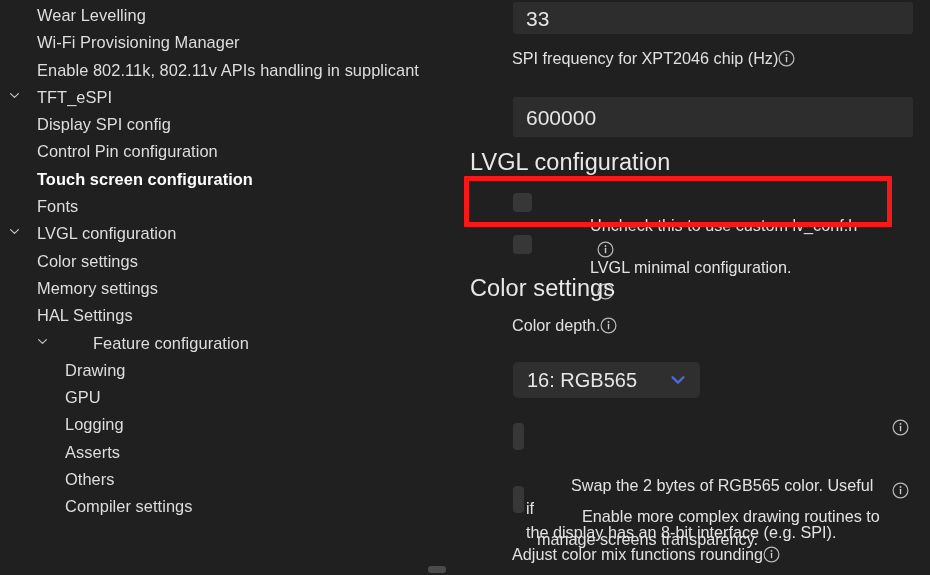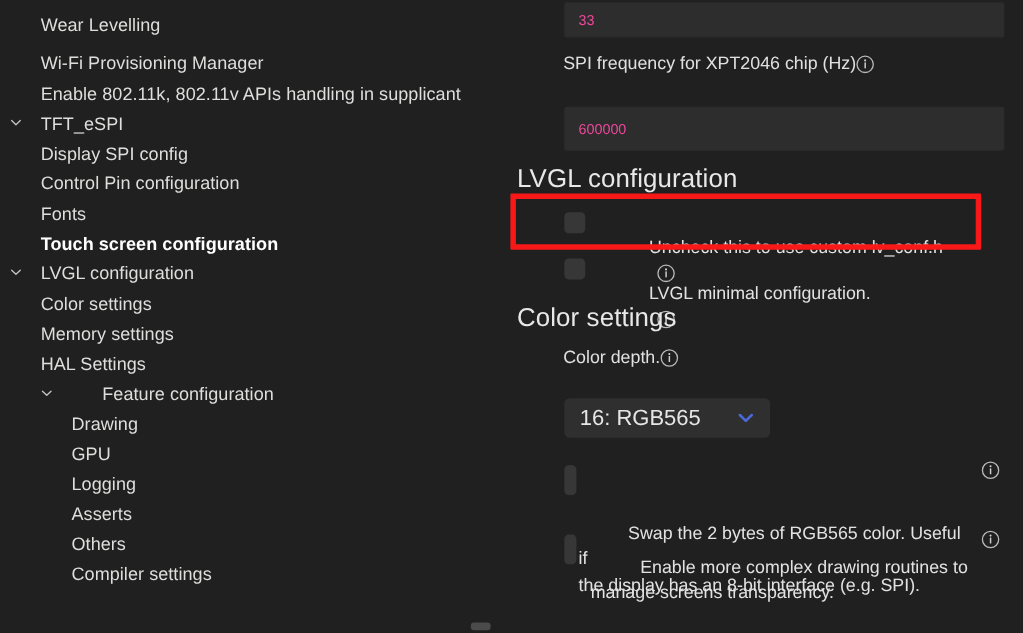--- a/index.html
+++ b/index.html
@@ -61,21 +61,21 @@
     color: #dededd;
     letter-spacing: 0.05px;
     white-space: pre-wrap;
     padding-right: 8px;
   }
   .tree-label.bold {
     font-weight: bold;
     color: #ffffff;
   }
   
-  .ind0 .tree-label { margin-left: 9px; margin-top: 8px; }
+  .ind0 .tree-label { margin-left: 9px; }
   .ind1 .tree-label { margin-left: 9px; }
   .ind2 .tree-label { margin-left: 37px; }
   .ind2-c .tw-chev { margin-left: 28px; }
 
   
   #h-scrollbar {
     position: absolute;
     left: 0;
     bottom: 0;
     width: 465px;
@@ -112,22 +112,22 @@
   .txtfield {
     position: absolute;
     background: #2d2d2d;
     border: 1px solid #2d2d2d;
     border-radius: 2px;
     box-sizing: border-box;
     display: flex;
     align-items: center;
   }
   .txtfield .tv {
-    font-size: 13px;
-    color: #ec4899;
+    font-size: 21px;
+    color: #e5e5e5;
     padding-left: 12px;
     line-height: 1;
   }
 
   .field-label {
     position: absolute;
     font-size: 16.2px;
     color: #e0e0e0;
     display: flex;
     align-items: center;
@@ -237,25 +237,25 @@
         <div class="tree-row ind1">
           <span class="tw-chev"></span>
           <span class="tree-label">Display SPI config</span>
         </div>
         <div class="tree-row ind1">
           <span class="tw-chev"></span>
           <span class="tree-label">Control Pin configuration</span>
         </div>
         <div class="tree-row ind1">
           <span class="tw-chev"></span>
+          <span class="tree-label bold">Touch screen configuration</span>
+        </div>
+        <div class="tree-row ind1">
+          <span class="tw-chev"></span>
           <span class="tree-label">Fonts</span>
-        </div>
-        <div class="tree-row ind1">
-          <span class="tw-chev"></span>
-          <span class="tree-label bold">Touch screen configuration</span>
         </div>
         <div class="tree-row ind1">
           <span class="tw-chev">
             <svg width="13" height="13" viewBox="0 0 13 13">
               <path d="M2.6 4.6 L6.5 8.4 L10.4 4.6" fill="none" stroke="#c2c2c2" stroke-width="1.25" stroke-linecap="round" stroke-linejoin="round"></path>
             </svg>
           </span>
           <span class="tree-label">LVGL configuration</span>
         </div>
         <div class="tree-row ind1">
@@ -405,19 +405,29 @@
         </div>
       </div>
       <span class="info-ic" style="position:absolute; left:427px; top:482px;">
         <svg width="17" height="17" viewBox="0 0 17 17">
           <circle cx="8.5" cy="8.5" r="7.4" fill="none" stroke="#b9b9b9" stroke-width="1.2"></circle>
           <circle cx="8.5" cy="4.9" r="0.95" fill="#cdcdcd"></circle>
           <rect x="7.85" y="6.7" width="1.35" height="5.5" rx="0.5" fill="#cdcdcd"></rect>
         </svg>
       </span>
 
+      <div class="field-label" style="left:47px; top:545px;">
+        <span>Adjust color mix functions rounding</span>
+        <span class="info-ic">
+          <svg width="17" height="17" viewBox="0 0 17 17">
+            <circle cx="8.5" cy="8.5" r="7.4" fill="none" stroke="#b9b9b9" stroke-width="1.2"></circle>
+            <circle cx="8.5" cy="4.9" r="0.95" fill="#cdcdcd"></circle>
+            <rect x="7.85" y="6.7" width="1.35" height="5.5" rx="0.5" fill="#cdcdcd"></rect>
+          </svg>
+        </span>
+      </div>
 
     </div>
   </div>
 
   <div id="red-box" style="border-color: rgb(248, 24, 24);"></div>
 
 </div>
 
 </body></html>

